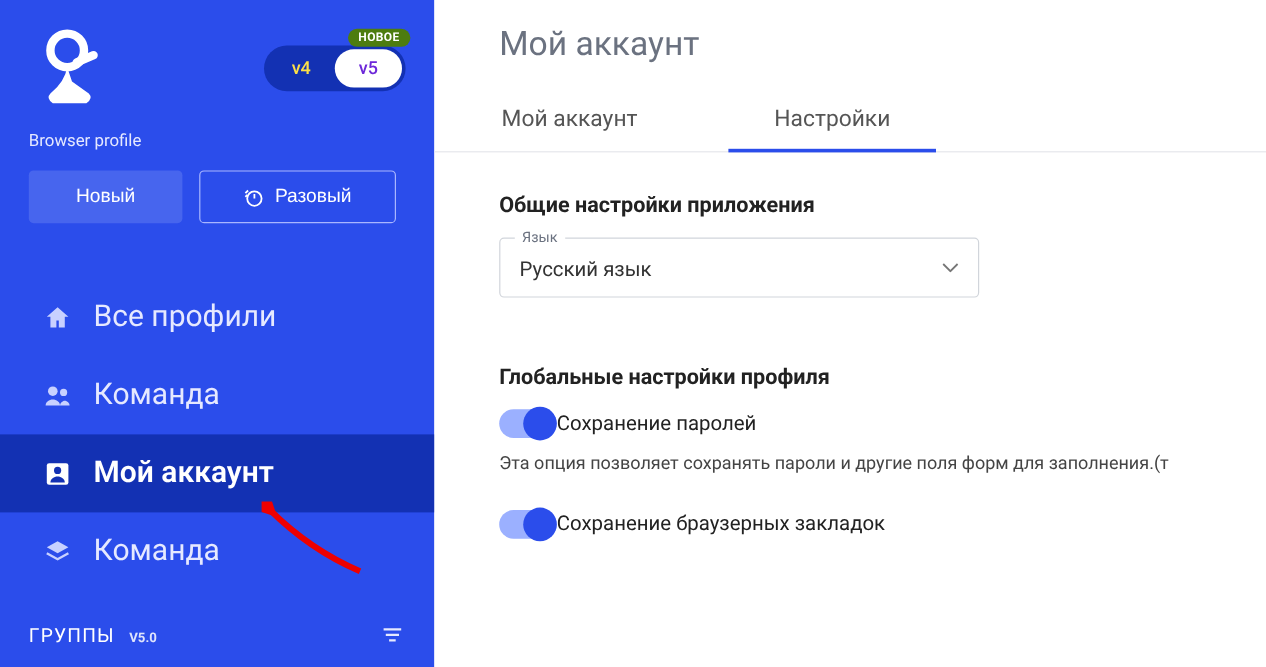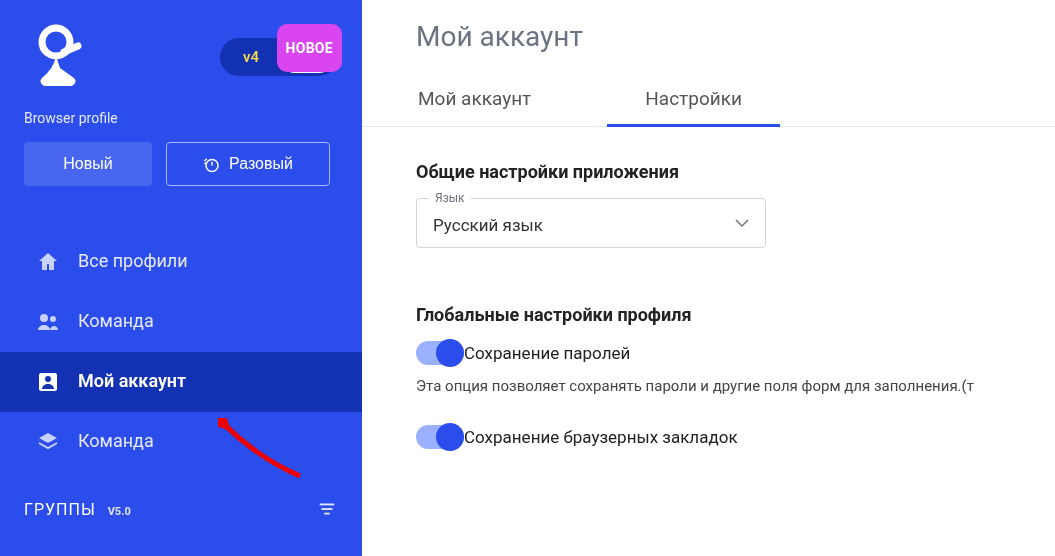--- a/index.html
+++ b/index.html
@@ -5,32 +5,32 @@
     * { margin: 0; padding: 0; box-sizing: border-box; }
     body { font-family: -apple-system, BlinkMacSystemFont, 'Segoe UI', Roboto, Arial, sans-serif; width: 1055px; height: 556px; overflow: hidden; display: flex; }
     
     
     .sidebar { width: 362px; height: 100%; background: #2b4deb; color: #fff; display: flex; flex-direction: column; }
     .sidebar-header { display: flex; align-items: flex-start; justify-content: space-between; padding: 20px 24px 16px 28px; }
     .logo { width: 56px; height: 70px; }
     .version-toggle { position: relative; margin-top: 18px; display: flex; align-items: center; background: #1331b3; border-radius: 22px; padding: 3px; }
     .version-pill { padding: 7px 20px; border-radius: 20px; font-size: 15px; font-weight: 500; cursor: pointer; }
     .version-pill.inactive { color: #fde047; }
-    .version-pill.active { background: #fff; color: #ec4899; }
-    .badge-new { position: absolute; top: -14px; right: -4px; background: #d946ef; color: #fff; font-size: 14px; font-weight: 700; padding: 16px 9px; border-radius: 10px; letter-spacing: 0.3px; }
+    .version-pill.active { background: #fff; color: #6d28d9; }
+    .badge-new { position: absolute; top: -14px; right: -4px; background: #4d7c0f; color: #fff; font-size: 10px; font-weight: 700; padding: 2px 9px; border-radius: 10px; letter-spacing: 0.3px; }
     
     .profile-section { padding: 4px 24px 18px 24px; }
     .profile-label { font-size: 14px; margin-bottom: 16px; color: #e6e9ff; }
     .profile-buttons { display: flex; gap: 14px; }
     .btn { display: flex; align-items: center; justify-content: center; gap: 8px; border-radius: 4px; font-size: 16px; padding: 12px 0; cursor: pointer; border: none; }
     .btn-primary { background: #4765ee; color: #fff; width: 128px; }
     .btn-outline { background: transparent; border: 1.5px solid #a9b6ff; color: #fff; width: 164px; }
     
     .nav { margin-top: 28px; }
-    .nav-item { display: flex; align-items: flex-start; gap: 18px; padding: 18px 24px 18px 36px; font-size: 18px; cursor: pointer; color: #e6e9ff; }
+    .nav-item { display: flex; align-items: center; gap: 18px; padding: 18px 24px 18px 36px; font-size: 25px; cursor: pointer; color: #e6e9ff; }
     .nav-item.active { background: #1331b3; color: #fff; font-weight: 600; }
     .nav-icon { width: 24px; height: 24px; flex-shrink: 0; }
     
     .groups-header { display: flex; align-items: center; justify-content: space-between; padding: 16px 24px 8px 24px; margin-top: 10px; }
     .groups-title { font-size: 16px; letter-spacing: 1px; }
     .groups-version { font-size: 11px; margin-left: 8px; opacity: 0.85; font-weight: bold; }
     .sort-icon { width: 22px; height: 22px; }
     
     
     .main { flex: 1; background: #fff; padding: 20px 0 0 0; overflow: hidden; position: relative; }
@@ -39,21 +39,21 @@
     .tabs { display: flex; gap: 110px; border-bottom: 1px solid #e5e7eb; padding-left: 54px; }
     .tab { font-size: 19px; color: #555; padding: 4px 2px 16px 2px; cursor: pointer; position: relative; }
     .tab.active::after { content: ""; position: absolute; left: -36px; right: -36px; bottom: -1px; height: 3px; background: #2b4deb; }
     
     
     .arrow { position: absolute; pointer-events: none; }
     
     .content { padding: 34px 0 0 54px; }
     .section-title { font-size: 18px; font-weight: 700; color: #222; margin-bottom: 16px; }
     
-    .select-wrap { position: relative; width: 350px; border: 1px solid #d1d5db; border-radius: 4px; padding: 16px 16px 12px 16px; cursor: pointer; }
+    .select-wrap { position: relative; width: 400px; border: 1px solid #d1d5db; border-radius: 4px; padding: 16px 16px 12px 16px; cursor: pointer; }
     .select-label { position: absolute; top: -8px; left: 12px; background: #fff; padding: 0 6px; font-size: 12px; color: #6b7280; }
     .select-value { font-size: 17px; color: #333; text-align: right; }
     .select-caret { position: absolute; right: 16px; top: 50%; transform: translateY(-50%); }
     
     .section2 { margin-top: 56px; }
     .toggle-row { display: flex; align-items: center; margin-top: 12px; }
     .toggle { width: 48px; height: 24px; background: #9bb0ff; border-radius: 12px; position: relative; cursor: pointer; }
     .toggle-knob { position: absolute; right: 0; top: -2px; width: 28px; height: 28px; background: #2b4deb; border-radius: 50%; }
     .toggle-label { font-size: 17px; color: #222; }
     .toggle-desc { font-size: 15px; color: #444; margin-top: 12px; }

